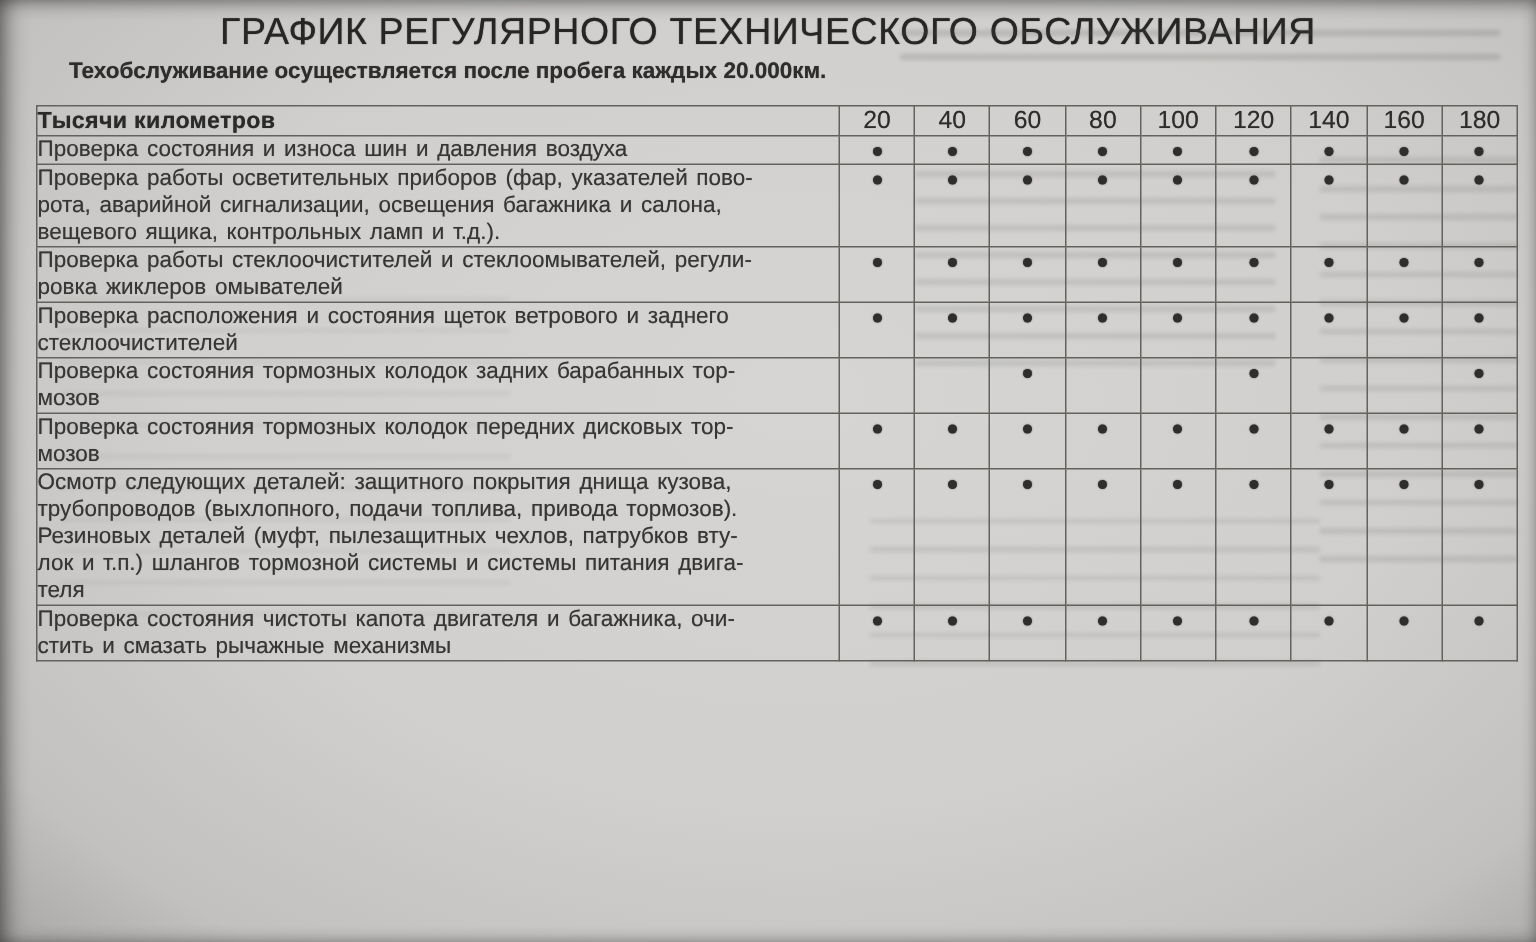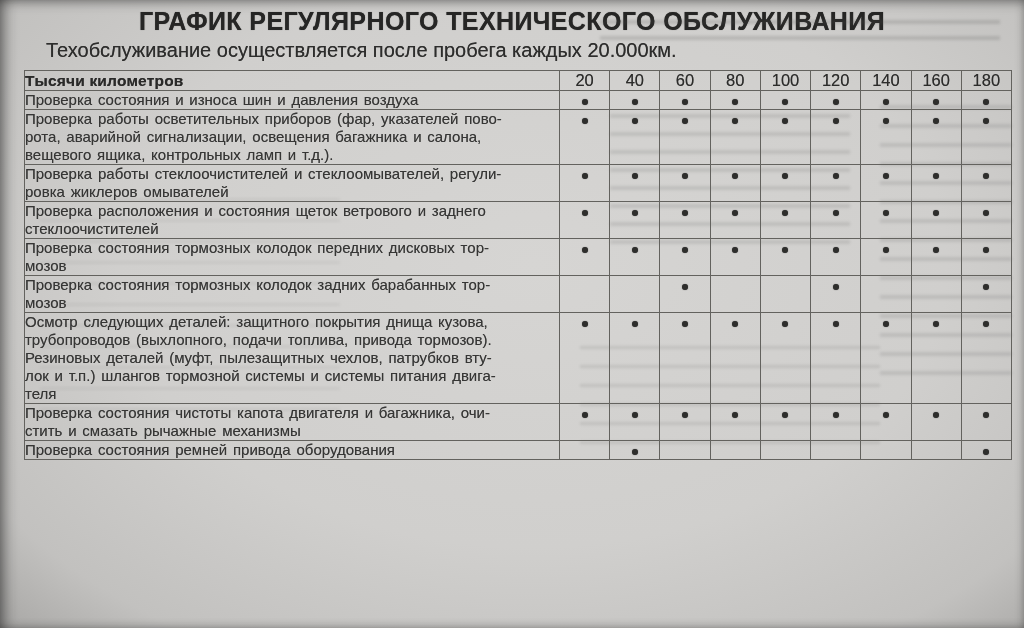--- a/index.html
+++ b/index.html
@@ -15,27 +15,28 @@
   
   .page::before{
     content:"";position:absolute;inset:0;pointer-events:none;z-index:5;
     box-shadow:inset 10px 0 14px -6px rgba(30,30,30,.55),
                inset 0 8px 12px -6px rgba(30,30,30,.40),
                inset -6px 0 10px -6px rgba(30,30,30,.30),
                inset 0 -6px 10px -6px rgba(30,30,30,.25);
   }
   .title{
     margin:7px 10px 0 10px;text-align:center;
-    font-size:25px;font-weight:bold;color:#262625;letter-spacing:.4px;
+    font-size:25px;font-weight:normal;color:#262625;letter-spacing:.4px;
     text-shadow:0 0 .7px rgba(40,40,40,.85);
     white-space:nowrap;
   }
   .subtitle{
-    margin:3px 0 0 46px;font-size:20px;color:#2d2d2c;
+    margin:3px 0 0 46px;font-size:15px;color:#2d2d2c;
     text-shadow:0 0 .6px rgba(45,45,45,.7);
+    font-weight:bold;
   }
   table.sched{
     position:absolute;left:24px;top:70px;width:988px;
     border-collapse:collapse;table-layout:fixed;z-index:2;
     color:#333332;
   }
   table.sched th,table.sched td{
     border:1px solid #63625e;padding:0;
   }
   col.taskcol{width:535px;}
@@ -150,43 +151,43 @@
           <td class="mark"><span class="dot"></span></td>
           <td class="mark"><span class="dot"></span></td>
           <td class="mark"><span class="dot"></span></td>
           <td class="mark"><span class="dot"></span></td>
           <td class="mark"><span class="dot"></span></td>
           <td class="mark"><span class="dot"></span></td>
           <td class="mark"><span class="dot"></span></td>
           <td class="mark"><span class="dot"></span></td>
         </tr>
         <tr>
+          <td class="task">Проверка состояния тормозных колодок задних барабанных тор-
+мозов</td>
+          <td class="mark"></td>
+          <td class="mark"></td>
+          <td class="mark"><span class="dot"></span></td>
+          <td class="mark"></td>
+          <td class="mark"></td>
+          <td class="mark"><span class="dot"></span></td>
+          <td class="mark"></td>
+          <td class="mark"></td>
+          <td class="mark"><span class="dot"></span></td>
+        </tr>
+        <tr>
           <td class="task">Проверка состояния тормозных колодок передних дисковых тор-
 мозов</td>
           <td class="mark"><span class="dot"></span></td>
           <td class="mark"><span class="dot"></span></td>
           <td class="mark"><span class="dot"></span></td>
           <td class="mark"><span class="dot"></span></td>
           <td class="mark"><span class="dot"></span></td>
           <td class="mark"><span class="dot"></span></td>
           <td class="mark"><span class="dot"></span></td>
           <td class="mark"><span class="dot"></span></td>
-          <td class="mark"><span class="dot"></span></td>
-        </tr>
-        <tr>
-          <td class="task">Проверка состояния тормозных колодок задних барабанных тор-
-мозов</td>
-          <td class="mark"></td>
-          <td class="mark"></td>
-          <td class="mark"><span class="dot"></span></td>
-          <td class="mark"></td>
-          <td class="mark"></td>
-          <td class="mark"><span class="dot"></span></td>
-          <td class="mark"></td>
-          <td class="mark"></td>
           <td class="mark"><span class="dot"></span></td>
         </tr>
         <tr>
           <td class="task">Осмотр следующих деталей: защитного покрытия днища кузова,
 трубопроводов (выхлопного, подачи топлива, привода тормозов).
 Резиновых деталей (муфт, пылезащитных чехлов, патрубков вту-
 лок и т.п.) шлангов тормозной системы и системы питания двига-
 теля</td>
           <td class="mark"><span class="dot"></span></td>
           <td class="mark"><span class="dot"></span></td>
@@ -204,28 +205,16 @@
           <td class="mark"><span class="dot"></span></td>
           <td class="mark"><span class="dot"></span></td>
           <td class="mark"><span class="dot"></span></td>
           <td class="mark"><span class="dot"></span></td>
           <td class="mark"><span class="dot"></span></td>
           <td class="mark"><span class="dot"></span></td>
           <td class="mark"><span class="dot"></span></td>
           <td class="mark"><span class="dot"></span></td>
           <td class="mark"><span class="dot"></span></td>
         </tr>
-        <tr>
-          <td class="task">Проверка состояния ремней привода оборудования</td>
-          <td class="mark"></td>
-          <td class="mark"><span class="dot"></span></td>
-          <td class="mark"></td>
-          <td class="mark"></td>
-          <td class="mark"></td>
-          <td class="mark"></td>
-          <td class="mark"></td>
-          <td class="mark"></td>
-          <td class="mark"><span class="dot"></span></td>
-        </tr>
       </tbody>
   </table>
 
 </div>
 
 </body></html>

